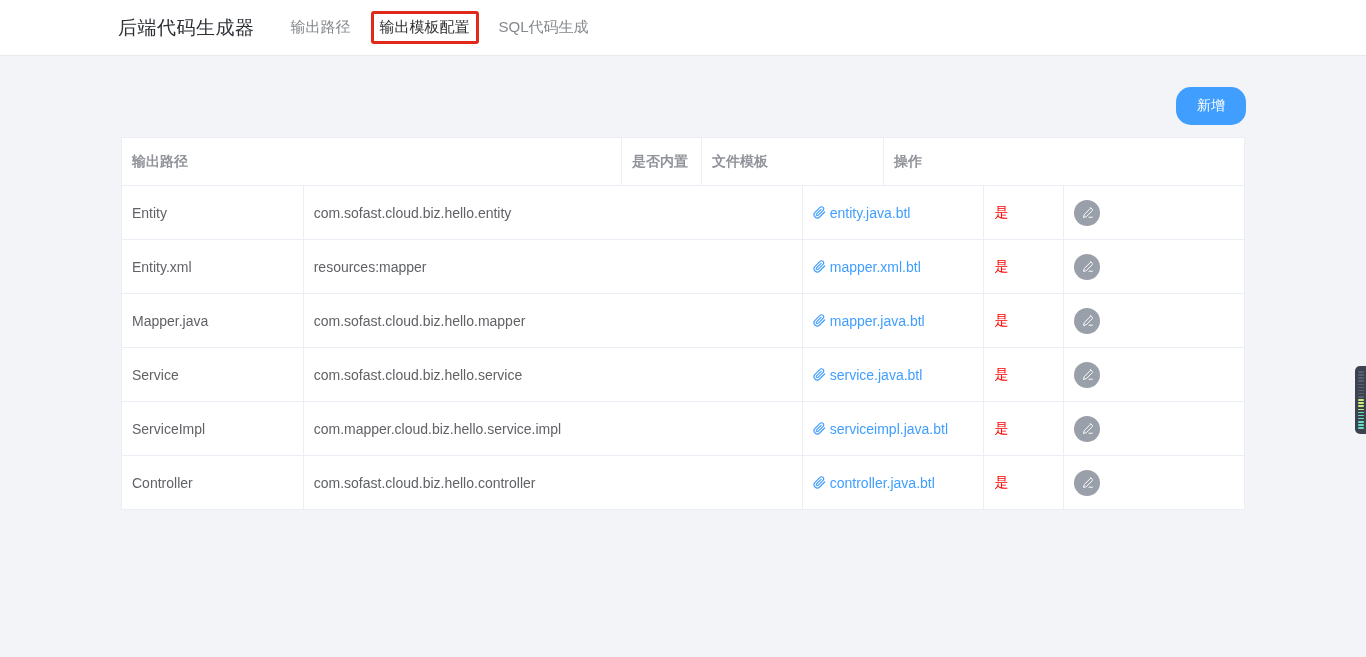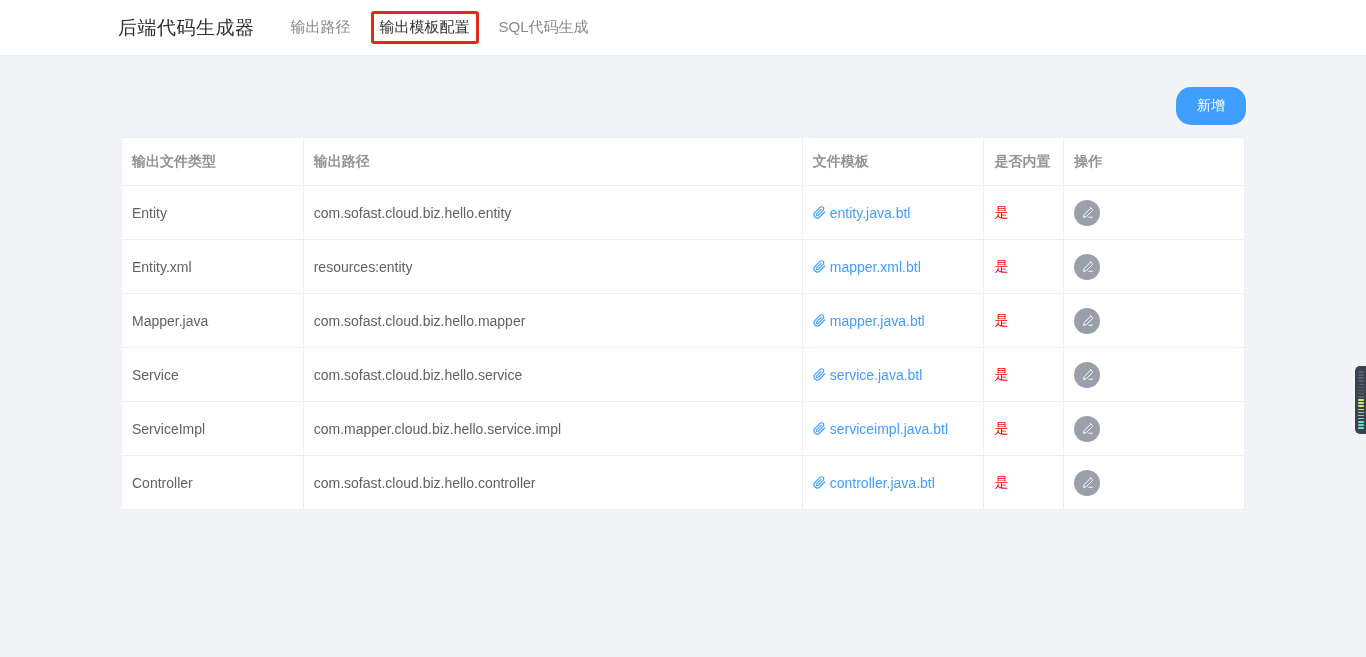--- a/index.html
+++ b/index.html
@@ -127,24 +127,23 @@
     <div class="tab active">输出模板配置</div>
     <div class="tab">SQL代码生成</div>
   </div>
 </div>
 
 <div class="content">
   <button class="btn-add">新增</button>
 
   <div class="table">
     <div class="tr head">
-      <div class="th col-type">输出文件类型</div>
       <div class="th col-path">输出路径</div>
+      <div class="th col-builtin">是否内置</div>
       <div class="th col-tpl">文件模板</div>
-      <div class="th col-builtin">是否内置</div>
       <div class="th col-actions">操作</div>
     </div>
     <div id="table-body">
   <div class="tr row">
     <div class="td col-type cell-type">Entity</div>
     <div class="td col-path cell-path">com.sofast.cloud.biz.hello.entity</div>
     <div class="td col-tpl">
       <a class="tpl-link">
         <span style="display:inline-flex">
           <svg width="13" height="13" viewBox="0 0 24 24" fill="none" stroke="#409eff" stroke-width="2.2" stroke-linecap="round" stroke-linejoin="round">
@@ -164,21 +163,21 @@
             <path d="M11.6 1.9l2.5 2.5c.3.3.3.8 0 1.1l-7.6 7.6-3.4 1 .9-3.5 7.5-7.6c.3-.3.8-.3 1.1-.1z" fill="none" stroke="#ffffff" stroke-width="1.2"></path>
             <path d="M9.8 13.8h4.2" stroke="#ffffff" stroke-width="1.2" stroke-linecap="round"></path>
           </svg>
         </span>
       </button>
     </div>
   </div>
 
   <div class="tr row">
     <div class="td col-type cell-type">Entity.xml</div>
-    <div class="td col-path cell-path">resources:entity</div>
+    <div class="td col-path cell-path">resources:mapper</div>
     <div class="td col-tpl">
       <a class="tpl-link">
         <span style="display:inline-flex">
           <svg width="13" height="13" viewBox="0 0 24 24" fill="none" stroke="#409eff" stroke-width="2.2" stroke-linecap="round" stroke-linejoin="round">
             <path d="M21.44 11.05l-9.19 9.19a6 6 0 0 1-8.49-8.49l9.19-9.19a4 4 0 1 1 5.66 5.66l-9.2 9.19a2 2 0 0 1-2.83-2.83l8.49-8.48"></path>
           </svg>
         </span>
         <span class="cell-template-label">mapper.xml.btl</span>
       </a>
     </div>

